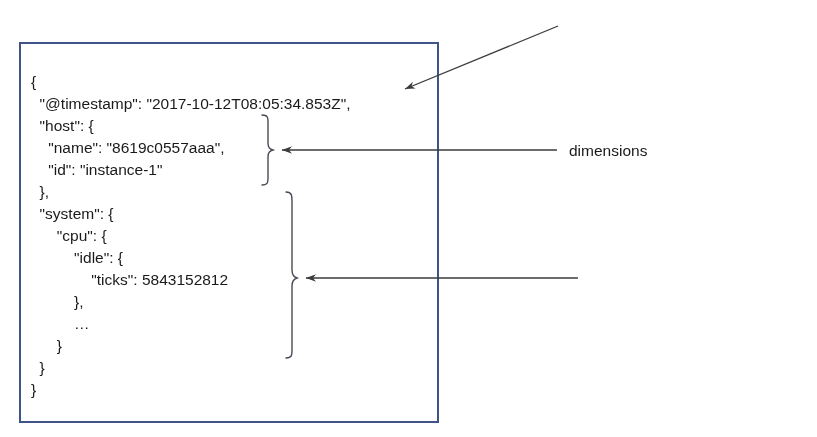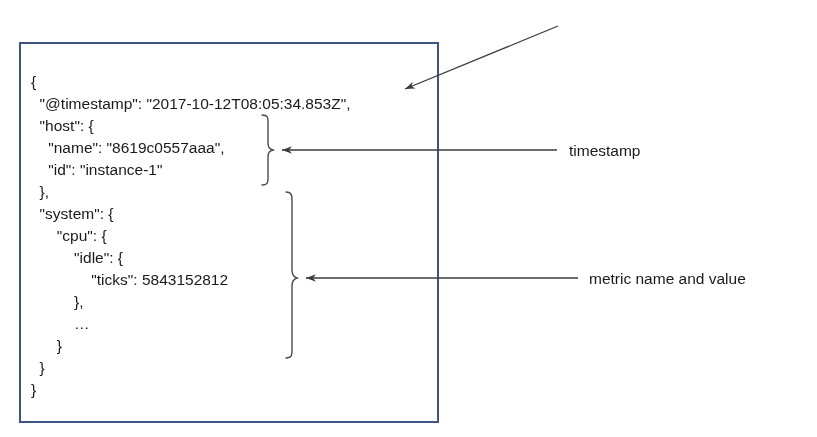--- a/index.html
+++ b/index.html
@@ -127,17 +127,16 @@
                L292,350
                C292,355 292,358 286,358" fill="none" stroke="#4a4a55" stroke-width="1.4" stroke-linecap="round"></path>
     </g>
 
     <g>
       <line x1="578" y1="278" x2="306" y2="278" stroke="#3b3b3b" stroke-width="1.3" marker-end="url(#arrowhead)"></line>
     </g>
   </svg>
 
 
-  <div class="annotation-label" id="label-dimensions">timestamp</div>
+  <div class="annotation-label" id="label-dimensions">dimensions</div>
 
-  <div class="annotation-label" id="label-metric">metric name and value</div>
 
 </div>
 
 </body></html>

